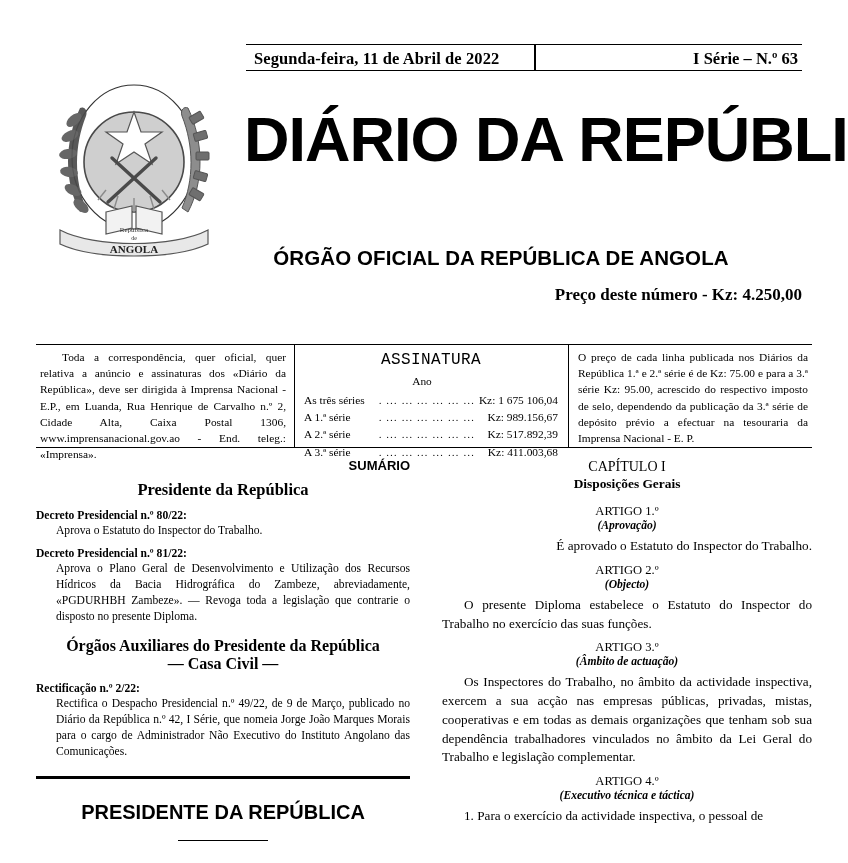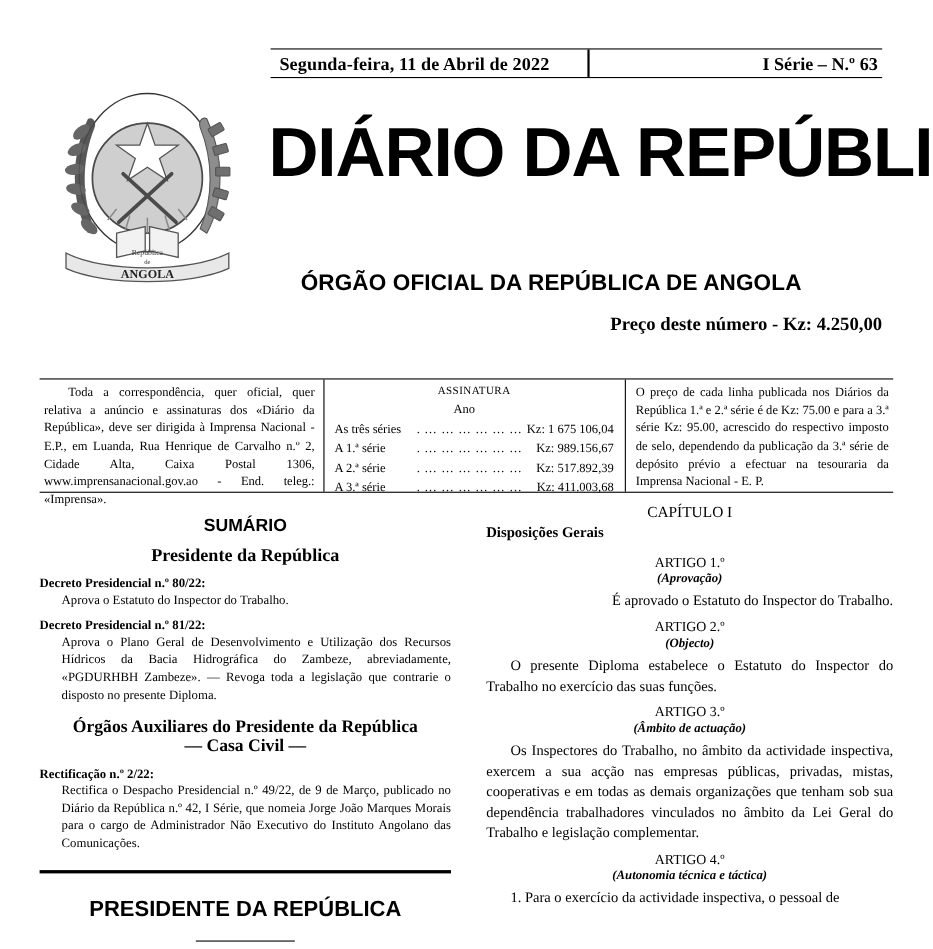--- a/index.html
+++ b/index.html
@@ -129,23 +129,24 @@
     top: 0;
     bottom: 0;
     width: 1.2px;
     background: #000;
   }
   .infobox .vsep1 { left: 258px; }
   .infobox .vsep2 { left: 532px; }
   .infobox .col1 p { margin: 0; text-indent: 22px; }
   .assinatura-title {
     text-align: center;
-    font-size: 10px;
+    font-size: 16px;
     letter-spacing: .4px;
     margin: 0 0 1px 0;
+    font-family: Liberation Mono, monospace;
   }
   .ano-line {
     text-align: center;
     font-size: 11.4px;
     margin: 0 18px 2px 0;
   }
   .sub-table { width: 100%; border-collapse: collapse; }
   .sub-table td {
     font-size: 11.4px;
     padding: 0.6px 0;
@@ -170,25 +171,25 @@
     top: 0;
     width: 374px;
   }
   .col-right {
     position: absolute;
     left: 406px;
     top: 0;
     width: 370px;
   }
   .sumario-h {
-    text-align: center;
+    text-align: right;
     font-family: "Liberation Sans", sans-serif;
     font-weight: bold;
-    font-size: 16px;
-    margin: 12px 0 7px 0;
+    font-size: 13px;
+    margin: 0 0 7px 0;
   }
   .pr-h {
     text-align: center;
     font-family: "Liberation Serif", serif;
     font-weight: bold;
     font-size: 16.5px;
     margin: 0 0 9px 0;
   }
   .entry { margin: 0 0 8px 0; }
   .entry-title {
@@ -238,20 +239,21 @@
   }
 
   
   .cap-h {
     text-align: center;
     font-size: 14px;
     margin: 0;
     line-height: 1.3;
   }
   .cap-sub {
+    text-align: center;
     font-size: 13.4px;
     font-weight: bold;
     margin: 0 0 12px 0;
   }
   .artigo-h {
     text-align: center;
     font-size: 12.6px;
     margin: 7px 0 0 0;
   }
   .artigo-sub {
@@ -429,18 +431,18 @@
 
       <div class="artigo-h">ARTIGO 2.º</div>
       <div class="artigo-sub">(Objecto)</div>
       <p class="para">O presente Diploma estabelece o Estatuto do Inspector do Trabalho no exercício das suas funções.</p>
 
       <div class="artigo-h">ARTIGO 3.º</div>
       <div class="artigo-sub">(Âmbito de actuação)</div>
       <p class="para">Os Inspectores do Trabalho, no âmbito da actividade inspectiva, exercem a sua acção nas empresas públicas, privadas, mistas, cooperativas e em todas as demais organizações que tenham sob sua dependência trabalhadores vinculados no âmbito da Lei Geral do Trabalho e legislação complementar.</p>
 
       <div class="artigo-h">ARTIGO 4.º</div>
-      <div class="artigo-sub">(Autonomia técnica e táctica)</div>
+      <div class="artigo-sub">(Executivo técnica e táctica)</div>
       <p class="para">1. Para o exercício da actividade inspectiva, o pessoal de</p>
     </div>
 
   </div>
 </div>
 
 </body></html>

